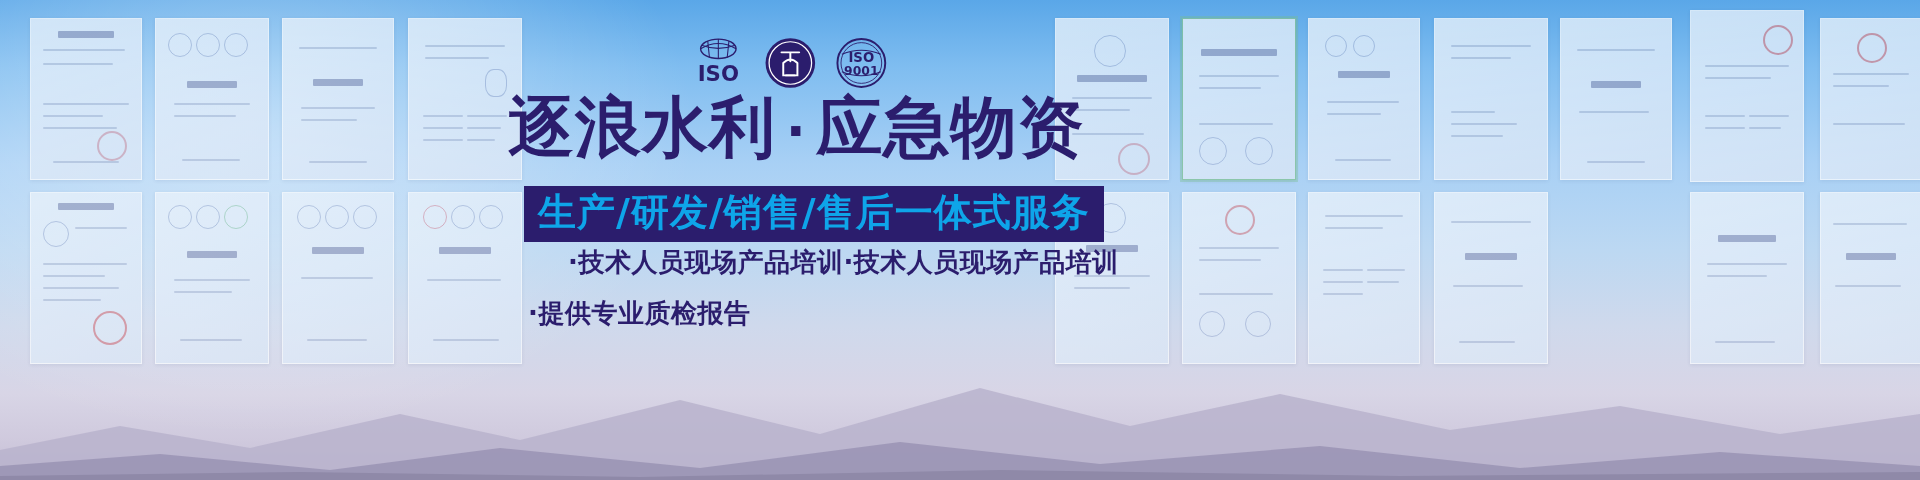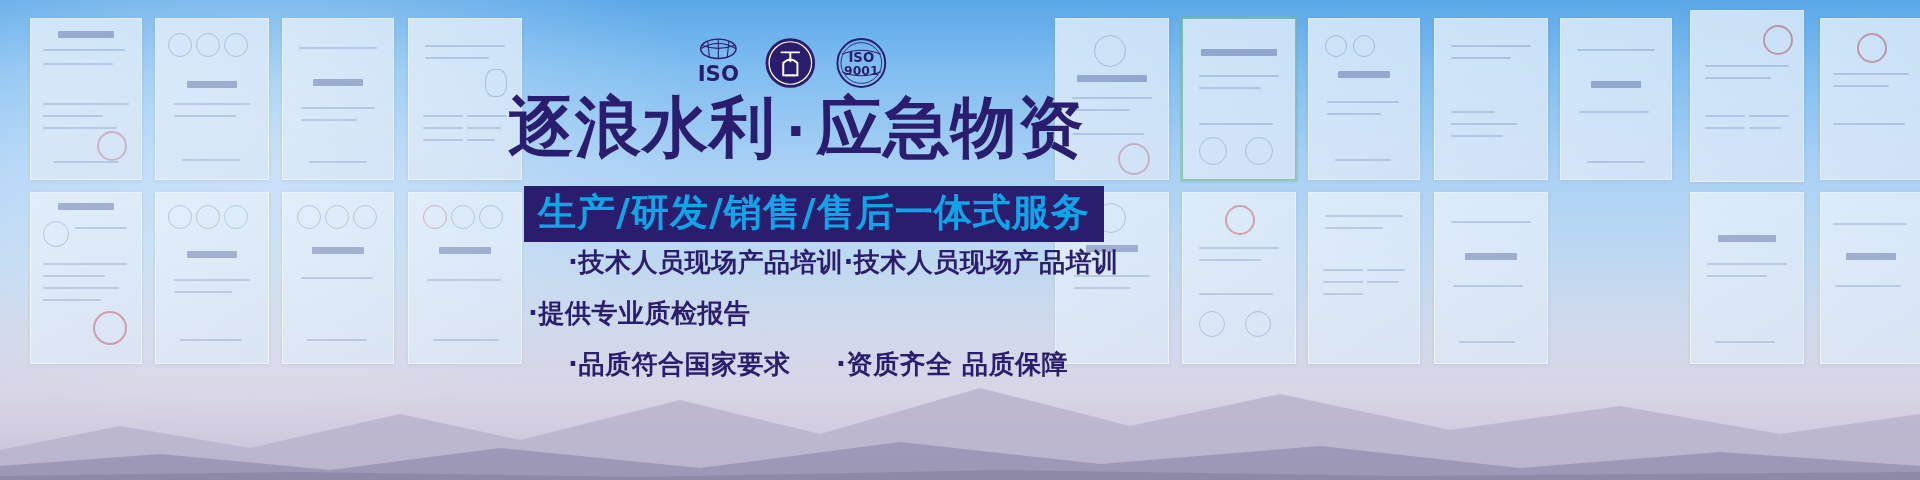--- a/index.html
+++ b/index.html
@@ -281,19 +281,15 @@
   </div>
 
   <div class="bullets">
     <div class="brow">
       <div class="bcell left">·技术人员现场产品培训</div>
       <div class="bcell">·技术人员现场产品培训</div>
     </div>
     <div class="brow">
       <div class="bcell">·提供专业质检报告</div>
     </div>
-    <div class="brow">
-      <div class="bcell left">·品质符合国家要求</div>
-      <div class="bcell">·资质齐全 品质保障</div>
-    </div>
   </div>
 
 </div>
 
 </body></html>

